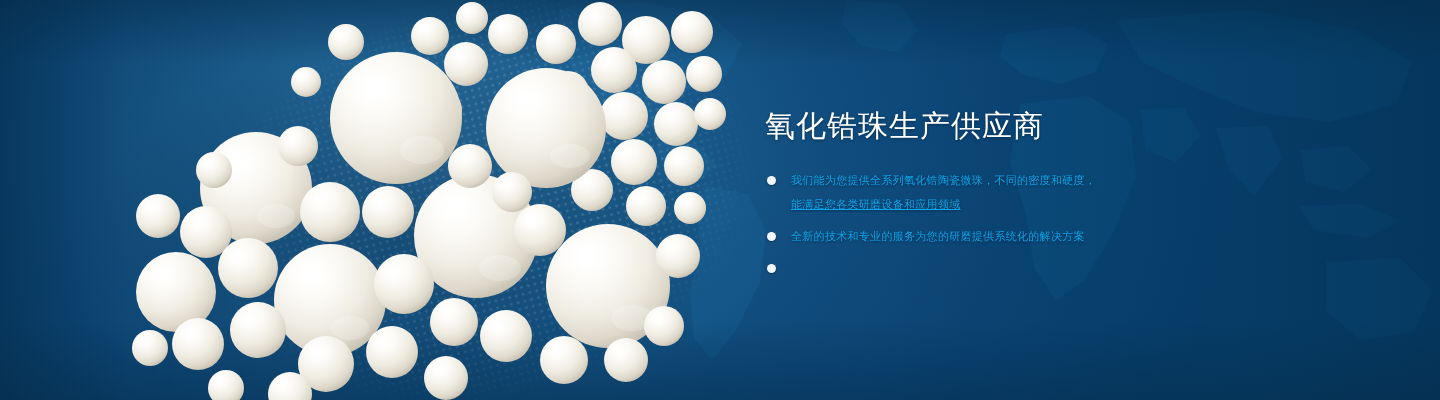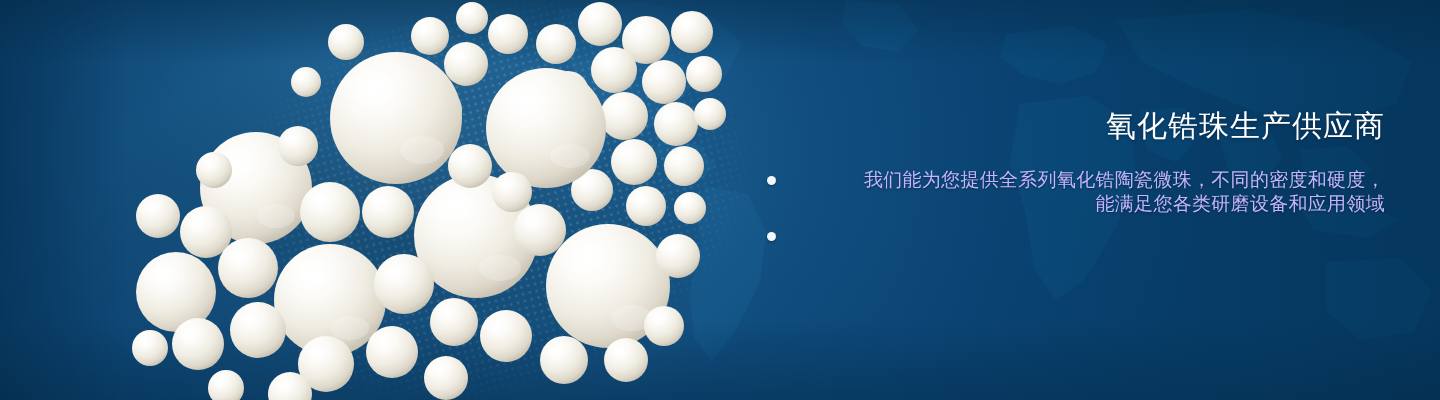--- a/index.html
+++ b/index.html
@@ -73,55 +73,54 @@
     height: 400px;
   }
   .beads svg { width: 100%; height: 100%; display: block; }
 
   
   .copy {
     position: absolute;
     left: 765px;
     top: 106px;
     width: 620px;
-    text-align: right;
   }
   .headline {
     color: #ffffff;
     font-size: 30px;
     line-height: 40px;
     letter-spacing: 1px;
     font-weight: 400;
     margin: 0 0 22px 0;
     white-space: nowrap;
     text-shadow: 0 1px 3px rgba(0,20,40,.45);
   }
   .points { list-style: none; margin: 0; padding: 0; }
   .point {
     position: relative;
     padding-left: 26px;
-    color: #c4b5fd;
-    font-size: 19px;
+    color: #0ea5e9;
+    font-size: 11px;
     line-height: 24px;
     letter-spacing: .3px;
     margin-bottom: 0;
     text-shadow: 0 1px 2px rgba(0,20,40,.5);
     margin-top: 8px;
   }
   .bullet-dot {
     position: absolute;
     left: 2px;
     top: 8px;
     width: 9px;
     height: 9px;
     border-radius: 50%;
     background: #f2f7fb;
     box-shadow: 0 1px 2px rgba(0,15,30,.45);
   }
-  .point .line2 { display: block; }
+  .point .line2 { display: block; text-decoration: underline; }
 </style>
 </head>
 <body>
 
 <div class="banner">
 
   <div class="bg-base"></div>
 
   <div class="bg-map">
     <svg viewBox="0 0 1440 400" preserveAspectRatio="none" aria-hidden="true">
@@ -338,17 +337,21 @@
     <h1 class="headline">氧化锆珠生产供应商</h1>
 
     <ul class="points">
       <li class="point">
         <span class="bullet-dot"></span>
         <span>我们能为您提供全系列氧化锆陶瓷微珠，不同的密度和硬度，</span>
         <span class="line2">能满足您各类研磨设备和应用领域</span>
       </li>
       <li class="point">
         <span class="bullet-dot"></span>
+        <span>全新的技术和专业的服务为您的研磨提供系统化的解决方案</span>
+      </li>
+      <li class="point">
+        <span class="bullet-dot"></span>
       </li>
     </ul>
   </div>
 
 </div>
 
 </body></html>

